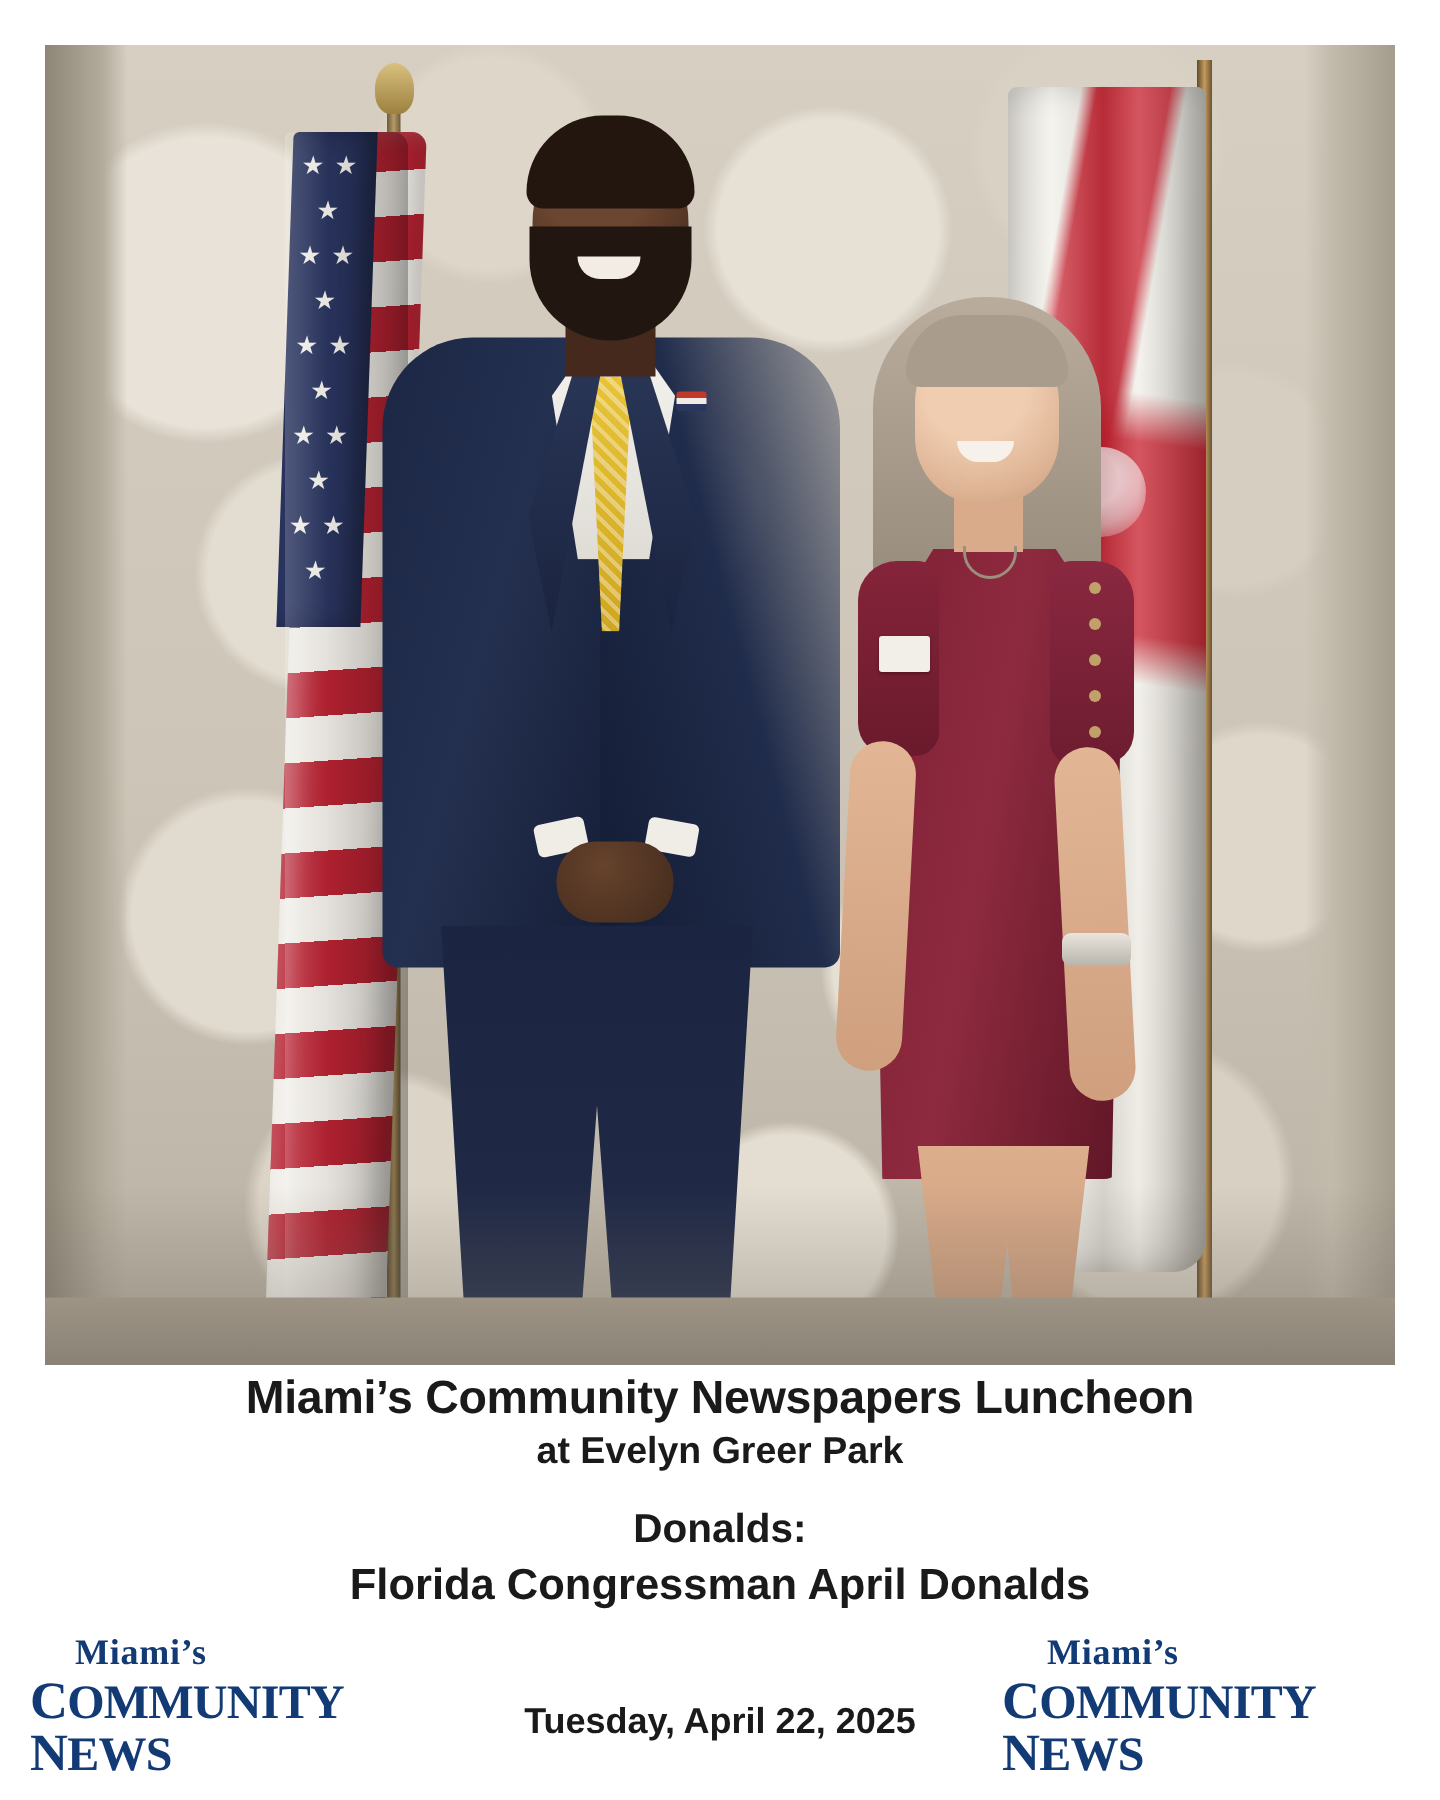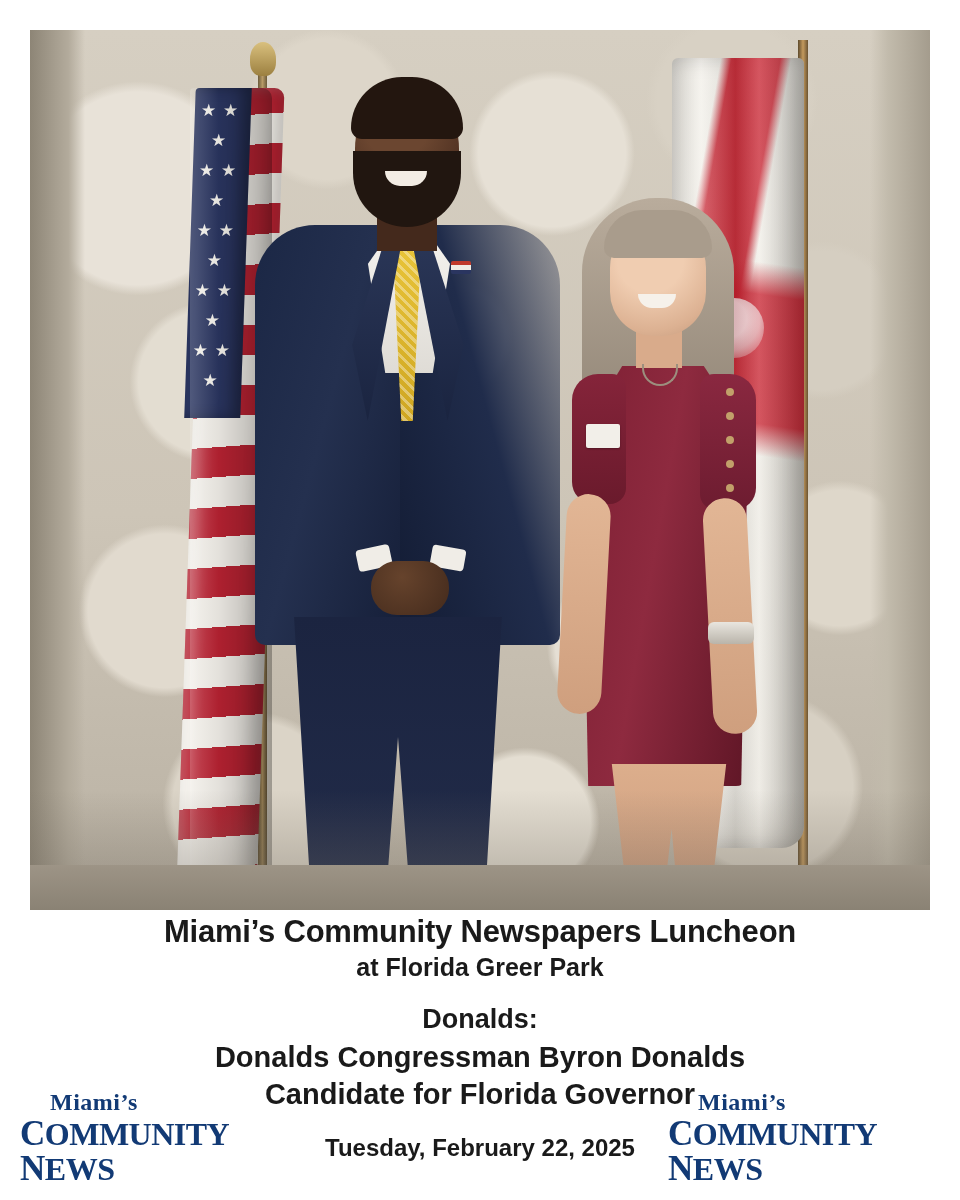--- a/index.html
+++ b/index.html
@@ -454,27 +454,26 @@
       <div class="w-fringe"></div>
       <div class="w-smile"></div>
     </div>
 
     <div class="shadow-bottom"></div>
     <div class="ground"></div>
   </div>
 
   <div class="caption">
     <div class="cap-title">Miami’s Community Newspapers Luncheon</div>
-    <div class="cap-sub">at Florida Greer Park</div>
+    <div class="cap-sub">at Evelyn Greer Park</div>
     <div class="cap-speaker-label">Donalds:</div>
-    <div class="cap-speaker-line1">Donalds Congressman Byron Donalds</div>
-    <div class="cap-speaker-line2">Candidate for Florida Governor</div>
+    <div class="cap-speaker-line1">Florida Congressman April Donalds</div>
   </div>
 
-  <div class="cap-date">Tuesday, February 22, 2025</div>
+  <div class="cap-date">Tuesday, April 22, 2025</div>
 
   <div class="logo logo-left">
     <div class="logo-top">Miami’s</div>
     <div class="logo-main"><span>C</span><span class="small">OMMUNITY</span> <span>N</span><span class="small">EWS</span></div>
   </div>
 
   <div class="logo logo-right">
     <div class="logo-top">Miami’s</div>
     <div class="logo-main"><span>C</span><span class="small">OMMUNITY</span> <span>N</span><span class="small">EWS</span></div>
   </div>

